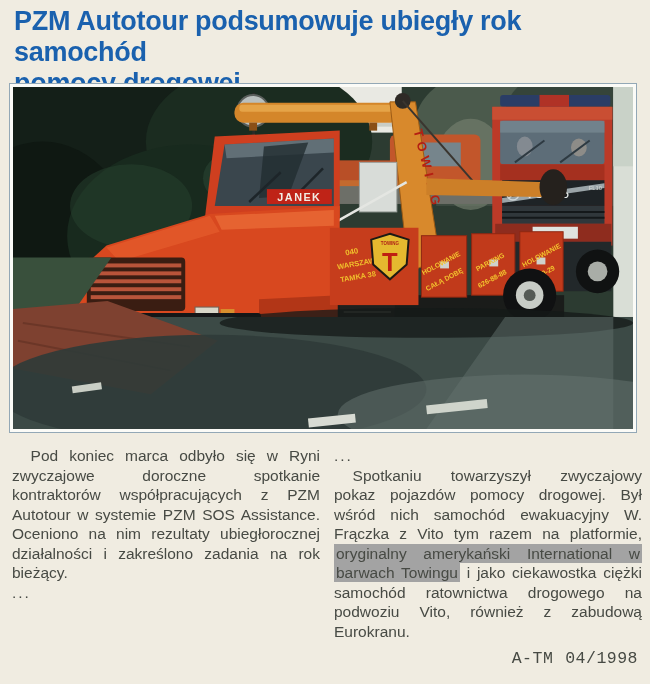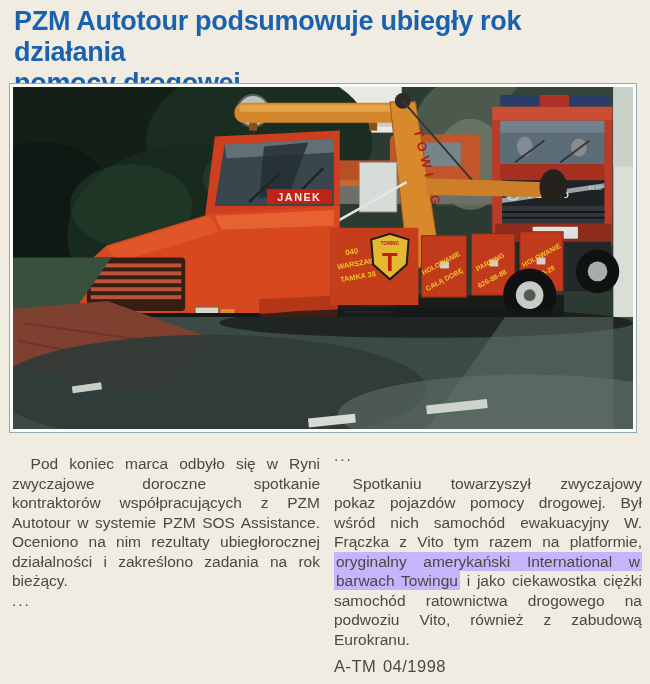--- a/index.html
+++ b/index.html
@@ -26,39 +26,39 @@
   .photo-frame svg{display:block;width:100%;height:100%;}
   
   .col{
     position:absolute;top:446px;width:308px;
     color:#474a44;font-size:15.5px;line-height:19.5px;
     text-align:justify;word-spacing:1.5px;
   }
   .col-left{left:12px;}
   .col-right{left:334px;}
   .col p{margin:0;}
-  .col p.indent{text-indent:1.2em;margin-top:8px;}
+  .col p.indent{text-indent:1.2em;}
   .ellipsis{letter-spacing:2px;text-align:left;}
   .hl{
-    background:#c4b5fd;
+    background:#a3a3a3;
     box-decoration-break:clone;-webkit-box-decoration-break:clone;
     padding:1px 2px;
   }
   .credit{
-    margin-top:8px !important;
-    font-size:16.5px;letter-spacing:0.5px;padding-right:4px;
+    text-align:right;margin-top:8px !important;
+    font-size:16.5px;letter-spacing:0.5px;padding-right:4px;font-family:Liberation Mono, monospace;
   }
 </style>
 </head>
 <body>
 
 <div class="page">
 
   <div class="headline">
-    <div>PZM Autotour podsumowuje ubiegły rok działania</div>
+    <div>PZM Autotour podsumowuje ubiegły rok samochód</div>
     <div>pomocy drogowej</div>
   </div>
 
   <div class="photo-frame">
     <svg viewBox="0 0 630 345" preserveAspectRatio="none" font-family="Liberation Sans, sans-serif">
 
       <rect x="0" y="0" width="630" height="345" fill="#2c3b31"></rect>
 
       <g>
         <rect x="55" y="0" width="340" height="46" fill="#e9e9e3"></rect>

